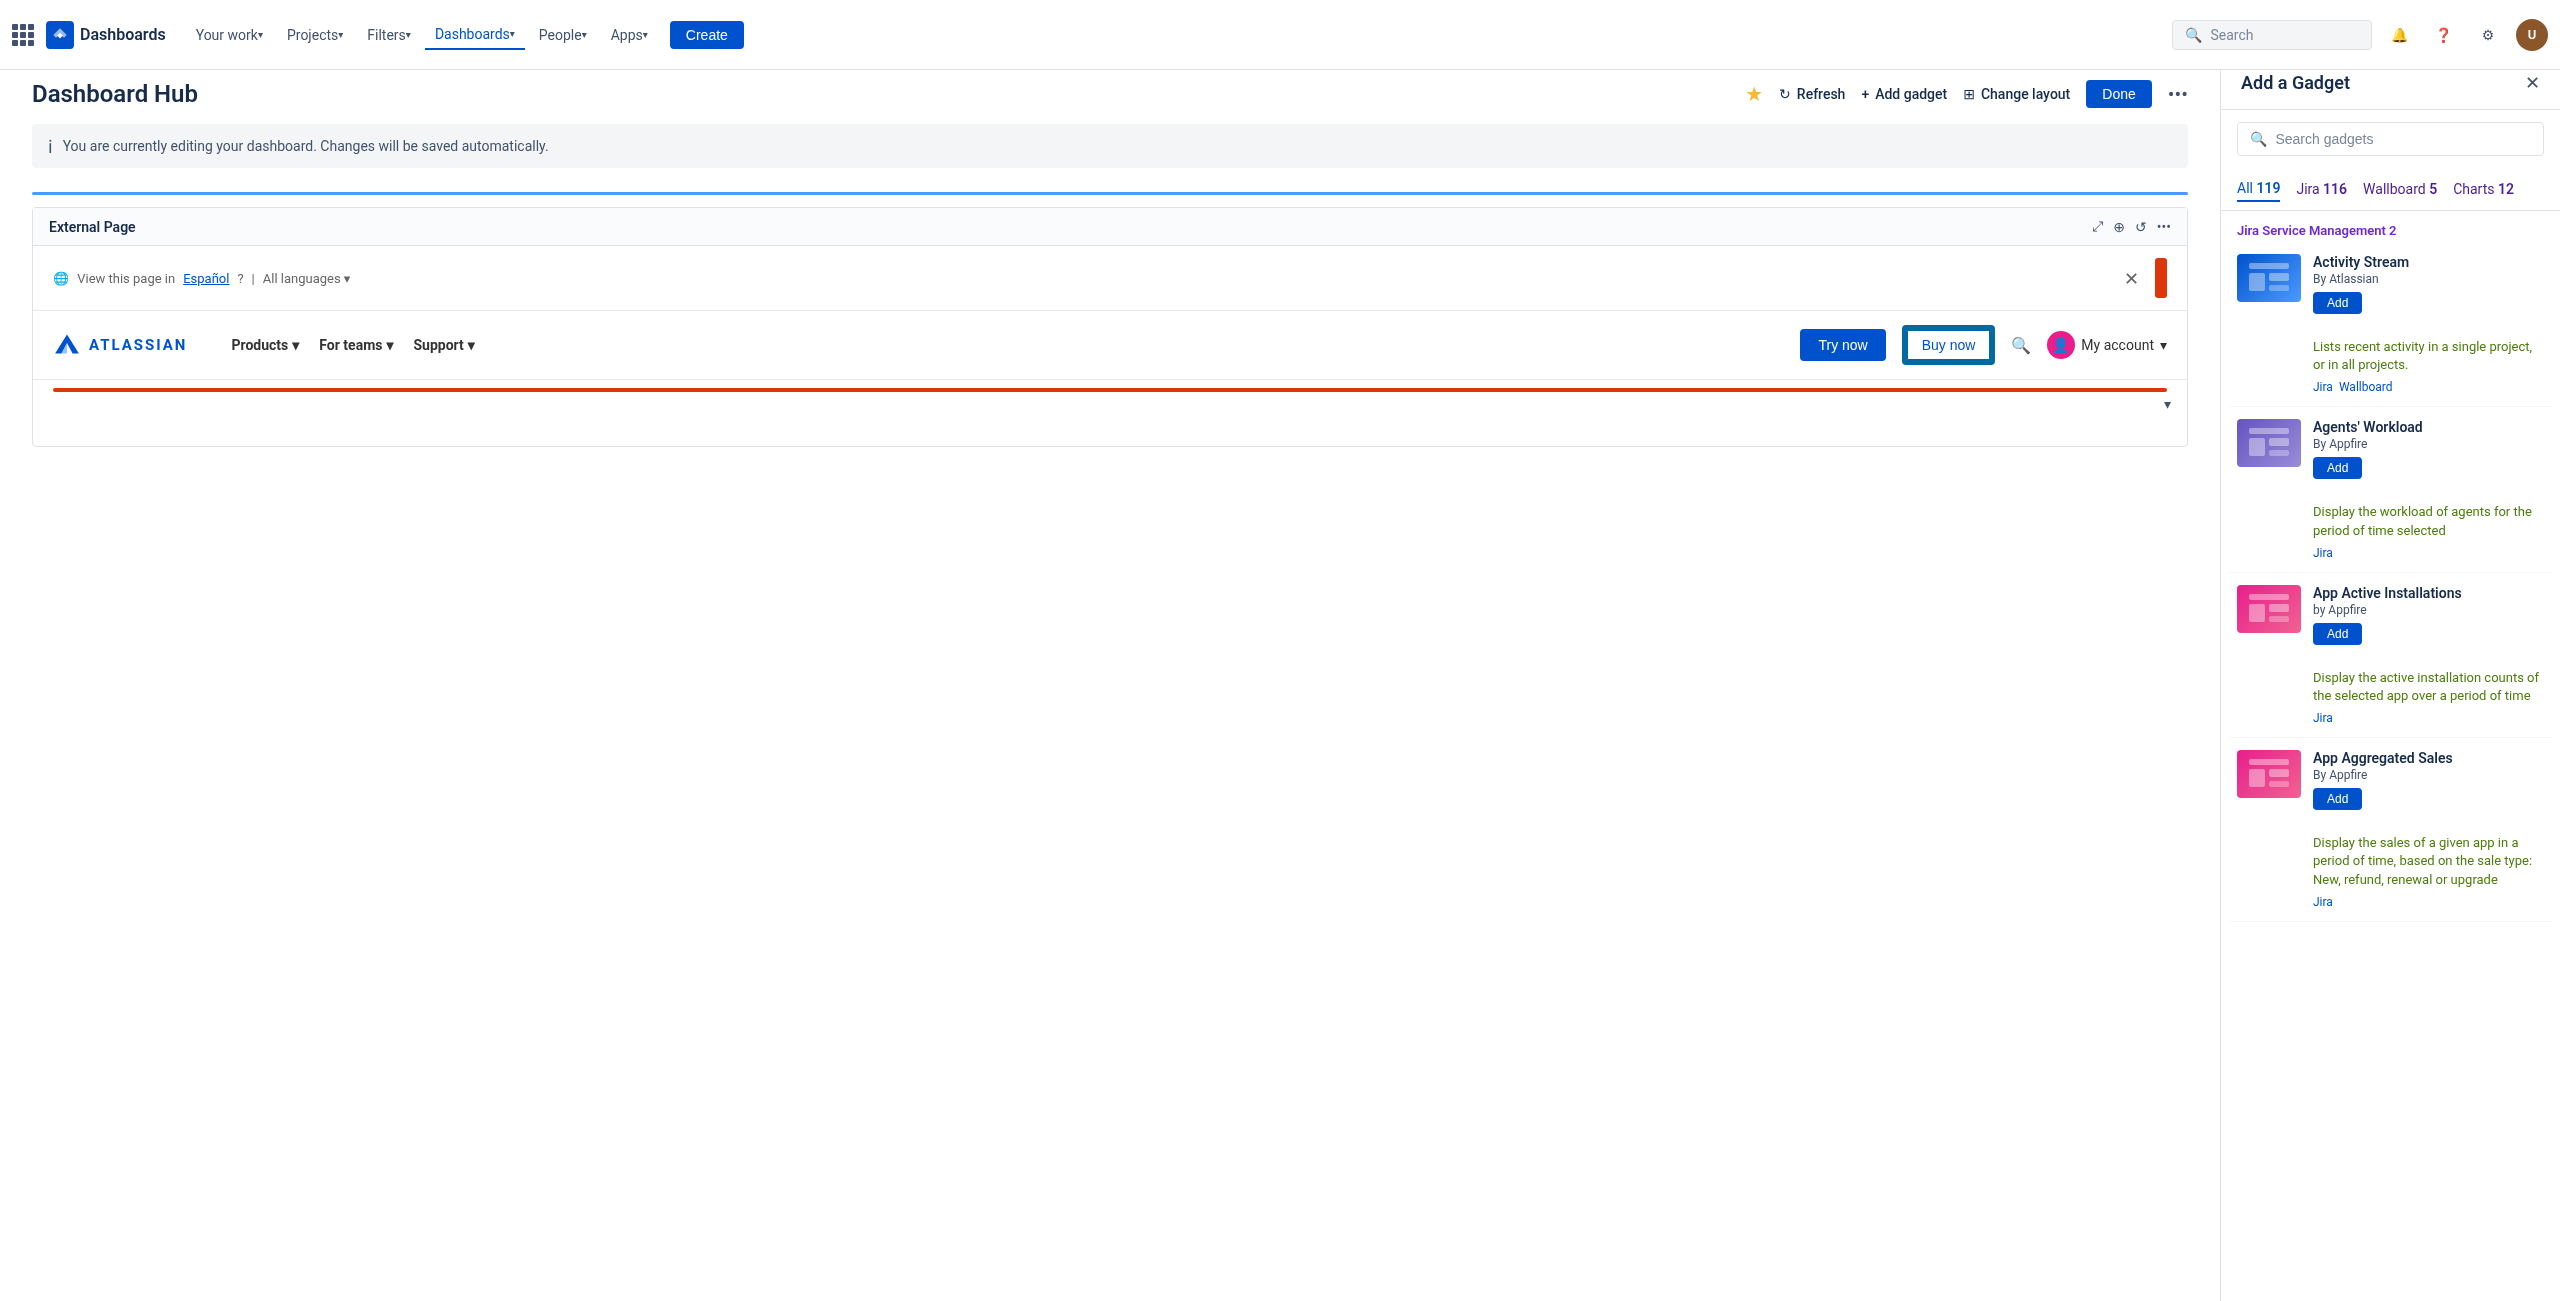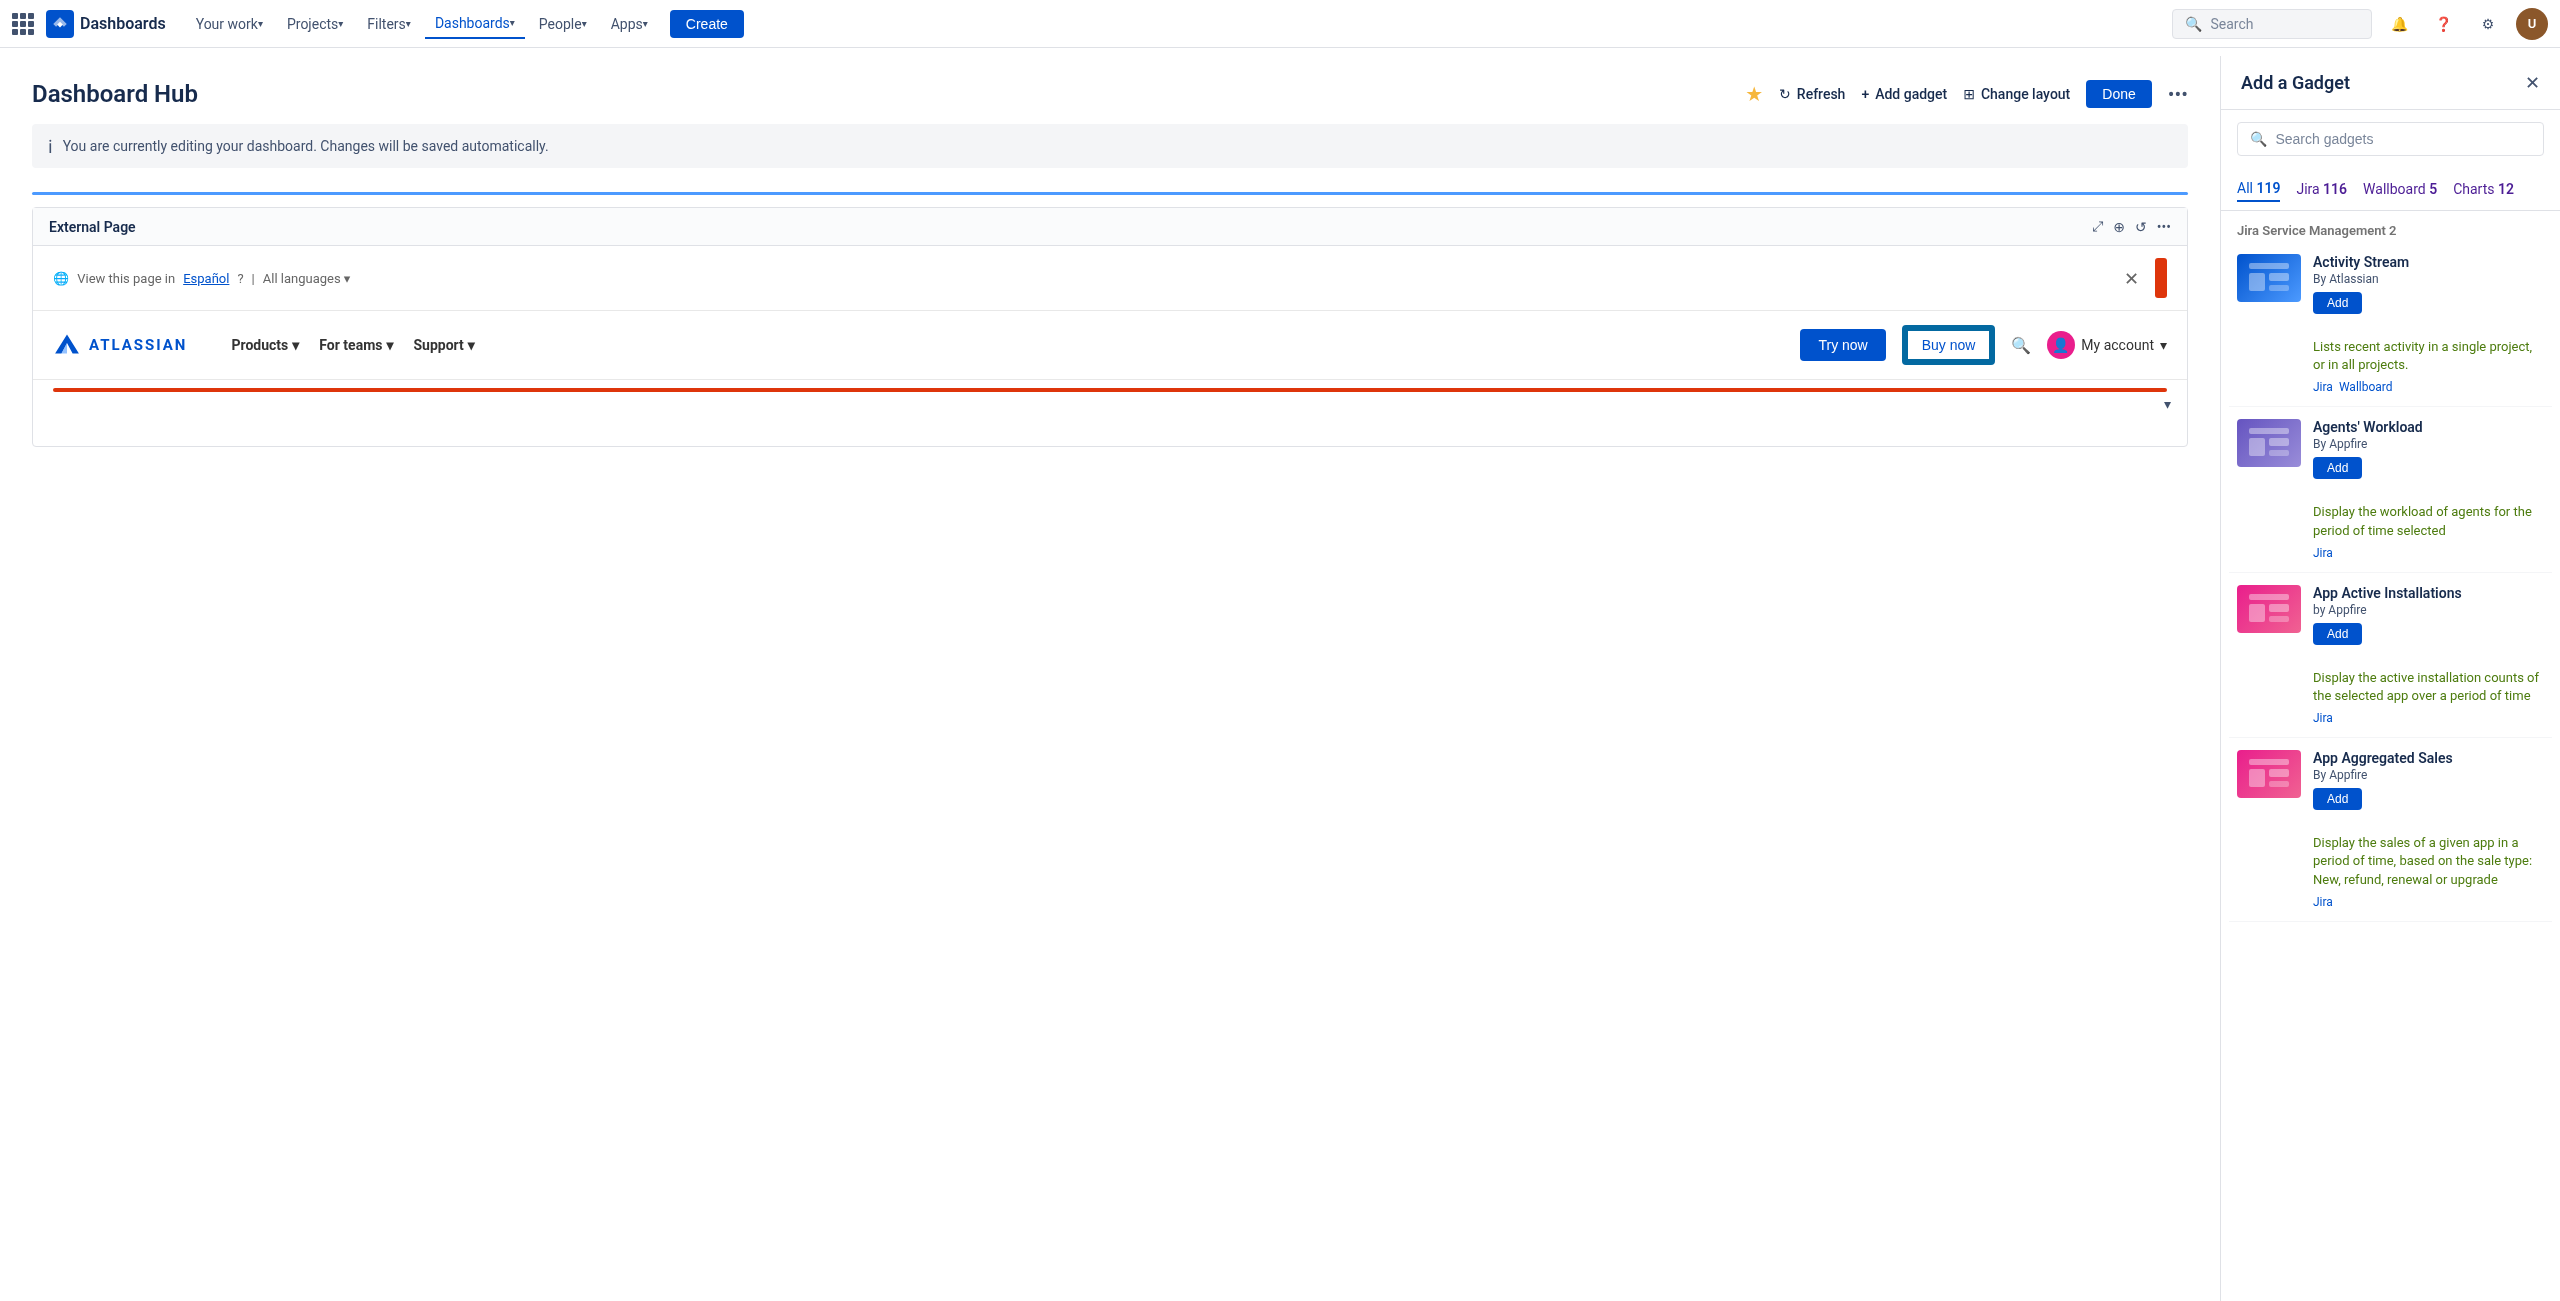--- a/index.html
+++ b/index.html
@@ -2,21 +2,21 @@
 <html><head>
   <meta charset="utf-8">
   <style>
     * { box-sizing: border-box; margin: 0; padding: 0; }
     body { font-family: -apple-system, BlinkMacSystemFont, 'Segoe UI', Roboto, sans-serif; font-size: 14px; background: #fff; overflow: hidden; }
 
     
     .topnav {
       display: flex;
       align-items: center;
-      height: 48px;
+      height: 70px;
       background: #fff;
       border-bottom: 1px solid #dfe1e6;
       padding: 0 12px;
       position: fixed;
       top: 0; left: 0; right: 0;
       z-index: 100;
     }
     .topnav-left { display: flex; align-items: center; gap: 4px; }
     .apps-grid-icon { display: grid; grid-template-columns: repeat(3,6px); grid-template-rows: repeat(3,6px); gap: 2px; margin-right: 8px; cursor: pointer; }
     .apps-grid-icon span { width: 6px; height: 6px; background: #42526e; border-radius: 1px; display: block; }
@@ -88,21 +88,21 @@
     .right-panel-header { display: flex; align-items: center; justify-content: space-between; padding: 16px 20px; border-bottom: 1px solid #dfe1e6; }
     .right-panel-title { font-size: 18px; font-weight: 600; color: #172b4d; }
     .close-btn { cursor: pointer; color: #42526e; font-size: 18px; }
     .gadget-search { margin: 12px 16px; display: flex; align-items: center; gap: 8px; border: 1px solid #dfe1e6; border-radius: 4px; padding: 8px 12px; }
     .gadget-search input { border: none; outline: none; font-size: 14px; color: #172b4d; flex: 1; }
     .gadget-search input::placeholder { color: #7a869a; }
     .filter-tabs { display: flex; align-items: center; gap: 16px; padding: 8px 16px; border-bottom: 1px solid #dfe1e6; flex-wrap: wrap; }
     .filter-tab { font-size: 14px; color: #4c1d95; cursor: pointer; padding: 4px 0; white-space: nowrap; }
     .filter-tab.active { color: #0052cc; border-bottom: 2px solid #0052cc; }
     .filter-tab .count { font-weight: 600; }
-    .section-label { font-size: 13px; font-weight: 600; color: #737373; padding: 12px 16px 4px; }
+    .section-label { font-size: 13px; font-weight: 600; color: #6d28d9; padding: 12px 16px 4px; }
     .gadget-list { padding: 0 8px; }
     .gadget-item { display: flex; align-items: flex-start; gap: 12px; padding: 12px 8px; border-bottom: 1px solid #f4f5f7; }
     .gadget-thumb { width: 64px; height: 48px; background: #e8e8ff; border-radius: 4px; flex-shrink: 0; overflow: hidden; display: flex; align-items: center; justify-content: center; }
     .gadget-info { flex: 1; }
     .gadget-name { font-size: 14px; font-weight: 600; color: #172b4d; margin-bottom: 2px; }
     .gadget-by { font-size: 12px; color: #42526e; margin-bottom: 6px; }
     .add-gadget-btn { background: #0052cc; color: #fff; border: none; padding: 4px 14px; border-radius: 4px; font-size: 12px; cursor: pointer; margin-bottom: 24px; display: block; }
     .gadget-desc { font-size: 13px; color: #4d7c0f; line-height: 1.4; }
     .gadget-tags { display: flex; gap: 6px; margin-top: 6px; flex-wrap: wrap; }
     .gadget-tag { font-size: 12px; color: #0052cc; }

